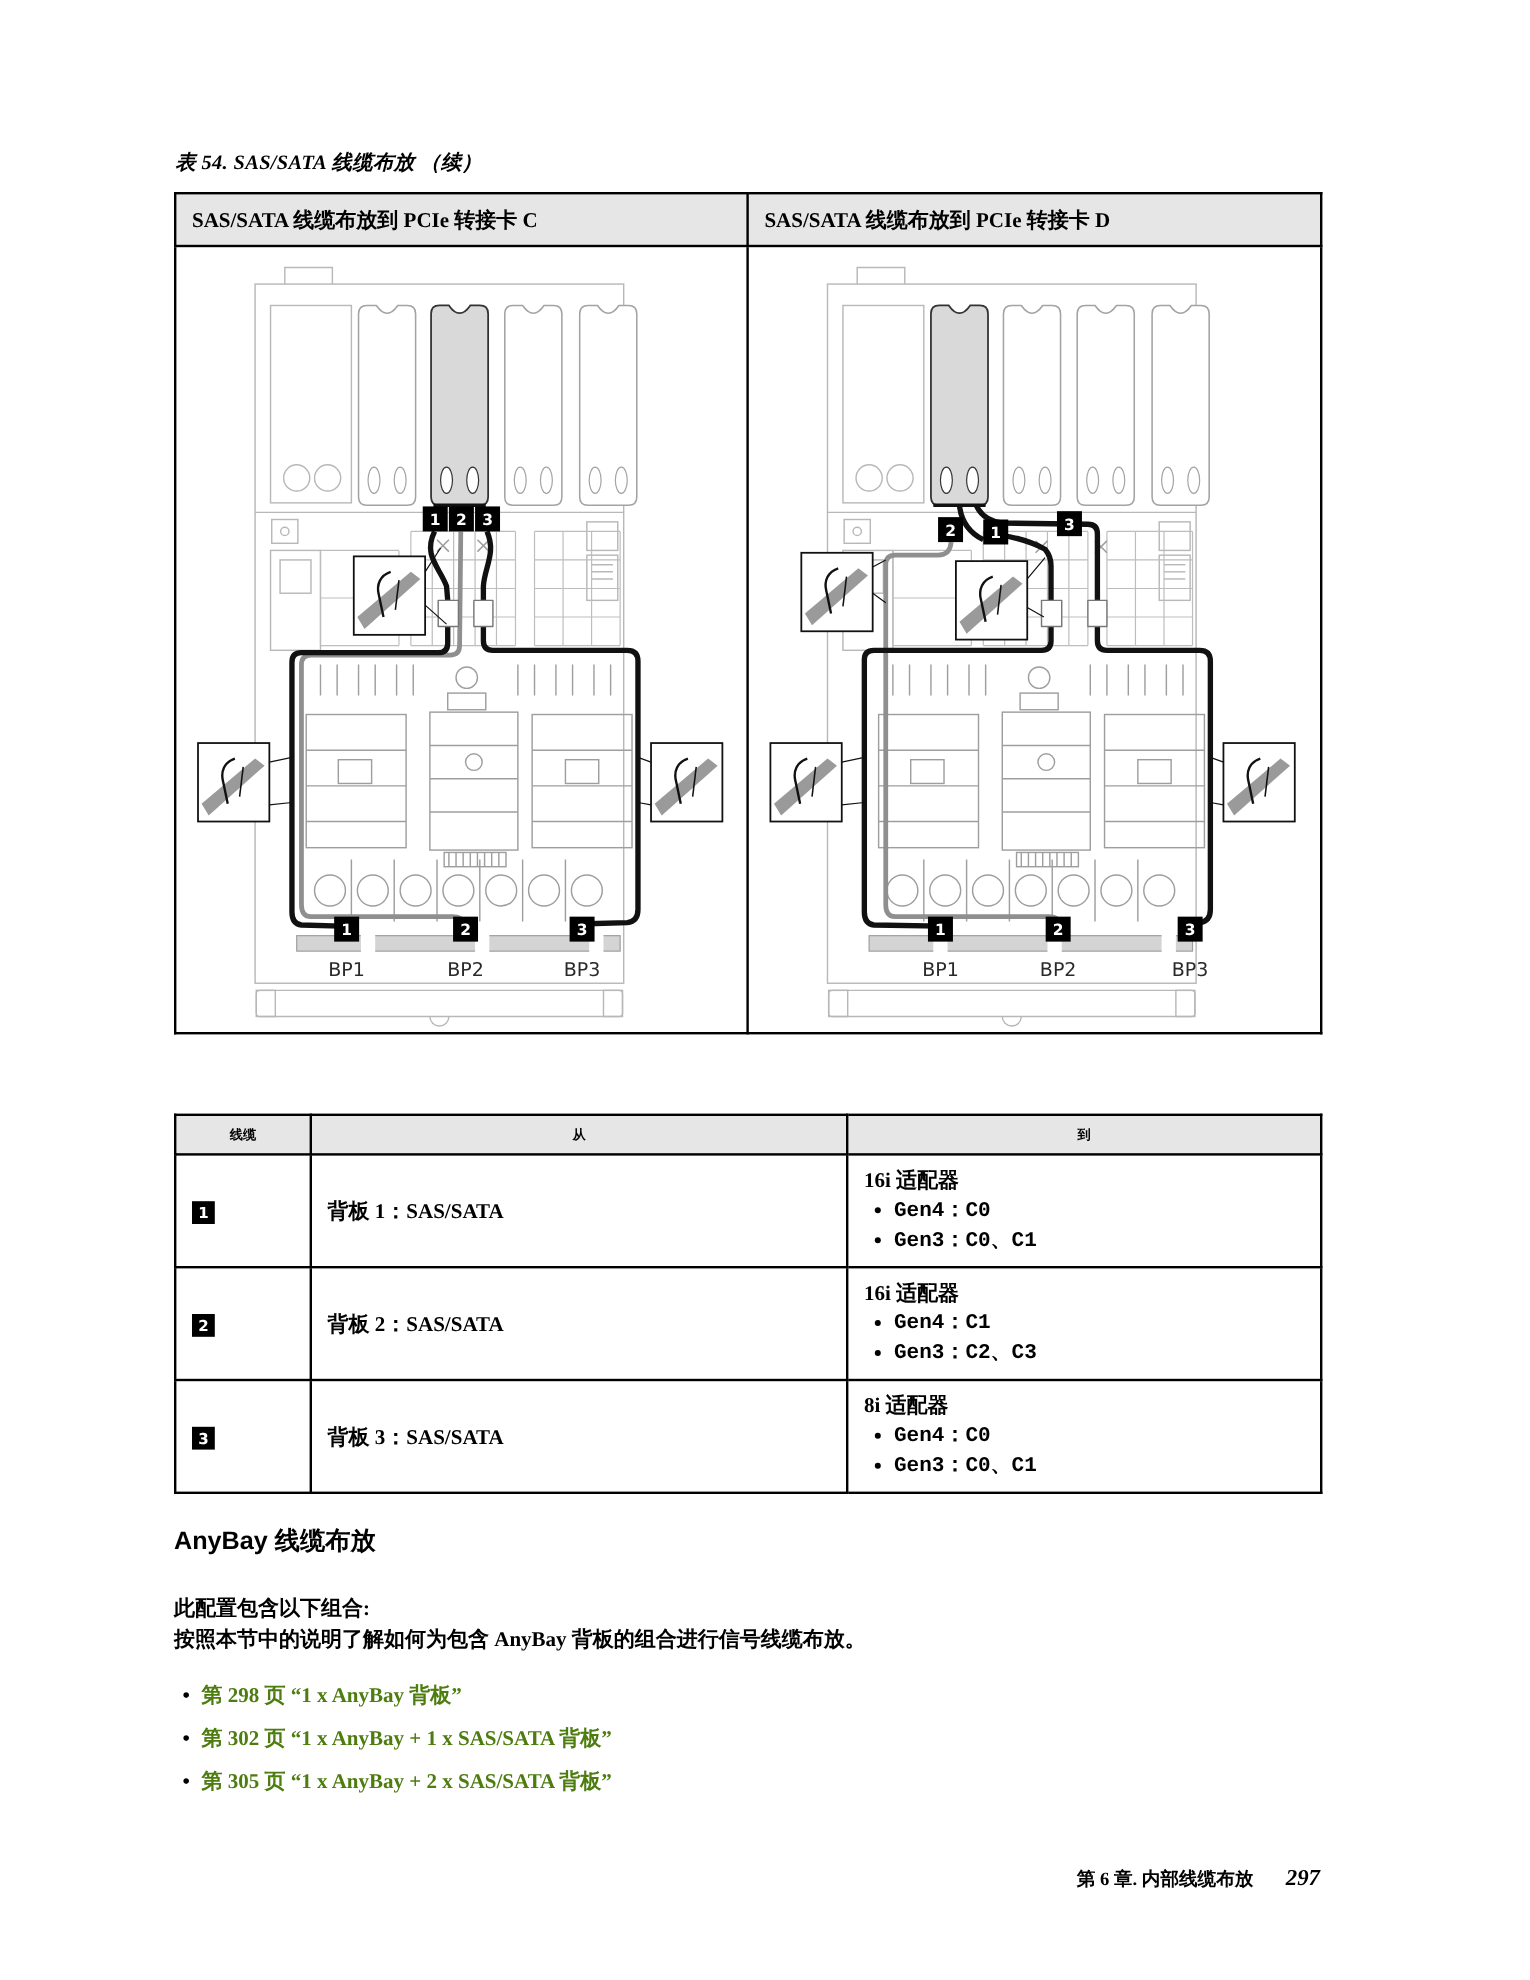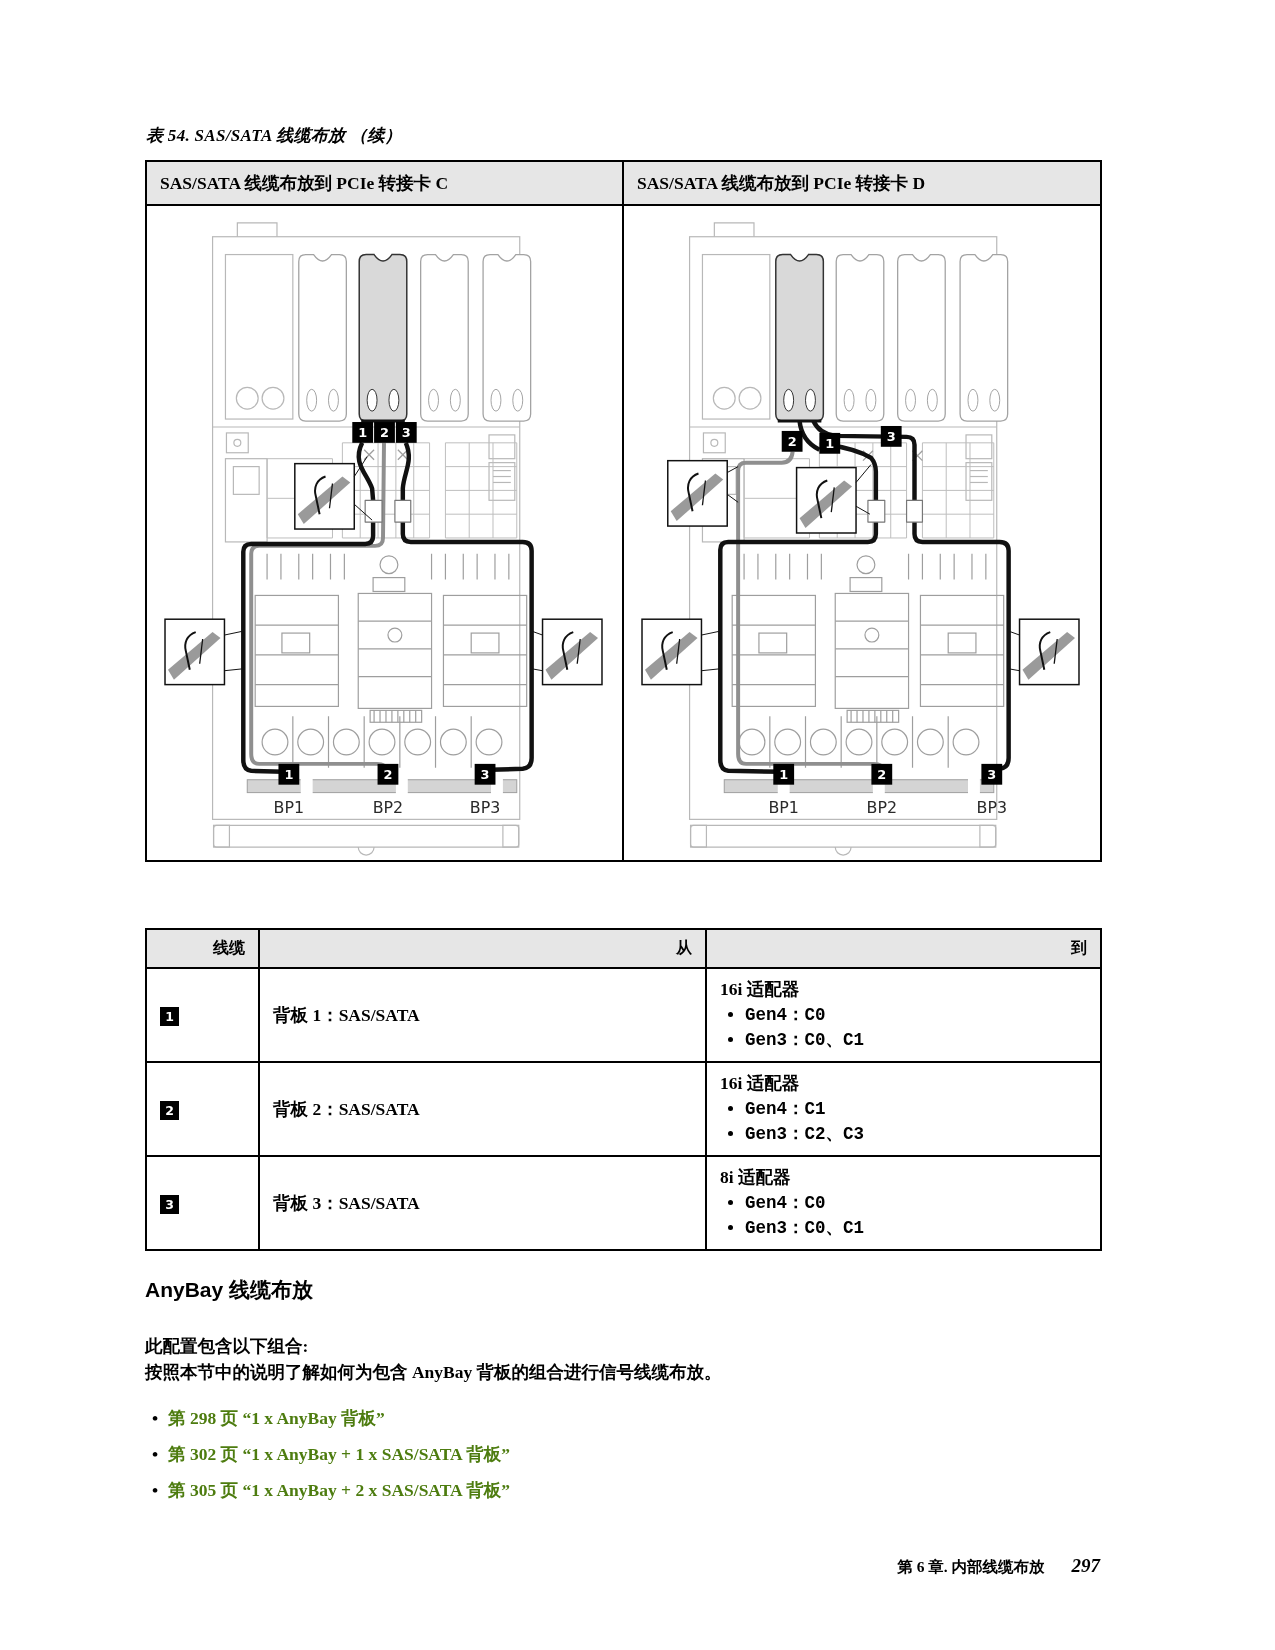--- a/index.html
+++ b/index.html
@@ -6,21 +6,21 @@
   .page{position:relative;width:1275px;height:1650px;background:#fff;overflow:hidden;
         font-family:"Liberation Serif",serif;color:#000;}
   .content{position:absolute;left:145px;top:124px;width:878px;}
   .caption{font-style:italic;font-weight:bold;font-size:17px;margin:0 0 13px 1px;letter-spacing:.3px;}
   table{border-collapse:collapse;width:955px;table-layout:fixed;}
   th,td{border:2px solid #000;}
   .t1 th{background:#e6e6e6;font-size:17.5px;font-weight:bold;text-align:left;padding:9px 13px;margin-top:29px;}
   .t1 td{padding:1px;vertical-align:top;background:#fff;}
   .diagram{display:block;}
   .t2{margin-top:66px;}
-  .t2 th{background:#e6e6e6;font-size:16px;font-weight:bold;text-align:right;padding:8px 13px;}
+  .t2 th{background:#e6e6e6;font-size:11px;font-weight:bold;text-align:center;padding:8px 13px;}
   .t2 td{font-size:17.5px;font-weight:bold;padding:8px 13px;vertical-align:middle;line-height:24px;border-radius:18px;}
   .badge{display:inline-block;width:19px;height:19px;background:#000;color:#fff;
          font-family:"DejaVu Sans",sans-serif;font-size:12.5px;font-weight:bold;
          text-align:center;line-height:19px;}
   .to-cell{vertical-align:top;}
   .to-list{margin:2px 0 0;padding-left:25px;font-family:Liberation Mono, monospace;}
   .to-list li{margin:1px 0;}
   .section-h{font-family:"Liberation Sans",sans-serif;font-size:21px;font-weight:bold;margin:25px 0 9px;}
   .para{font-size:17.5px;font-weight:bold;margin:0;line-height:26px;}
   .para2{margin-top:29px;}

